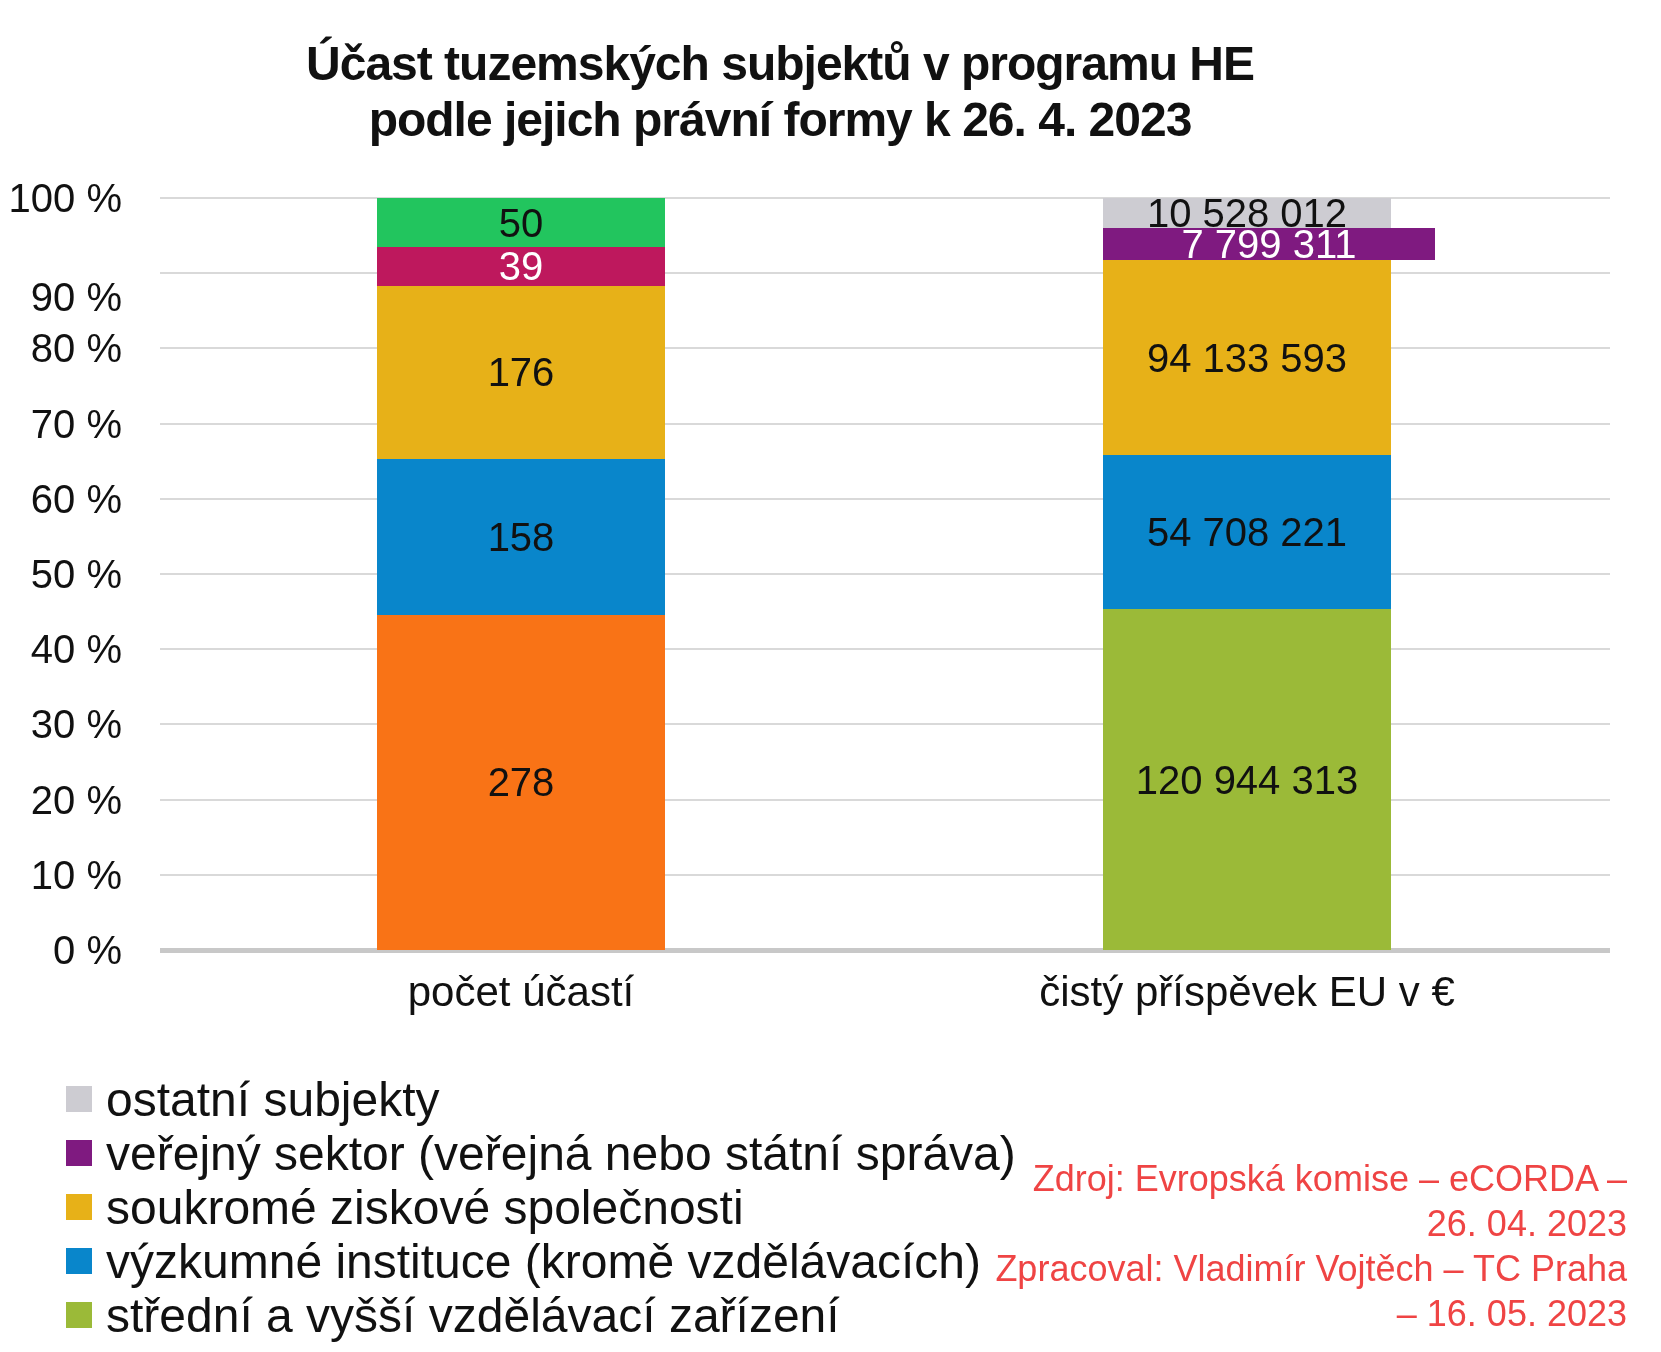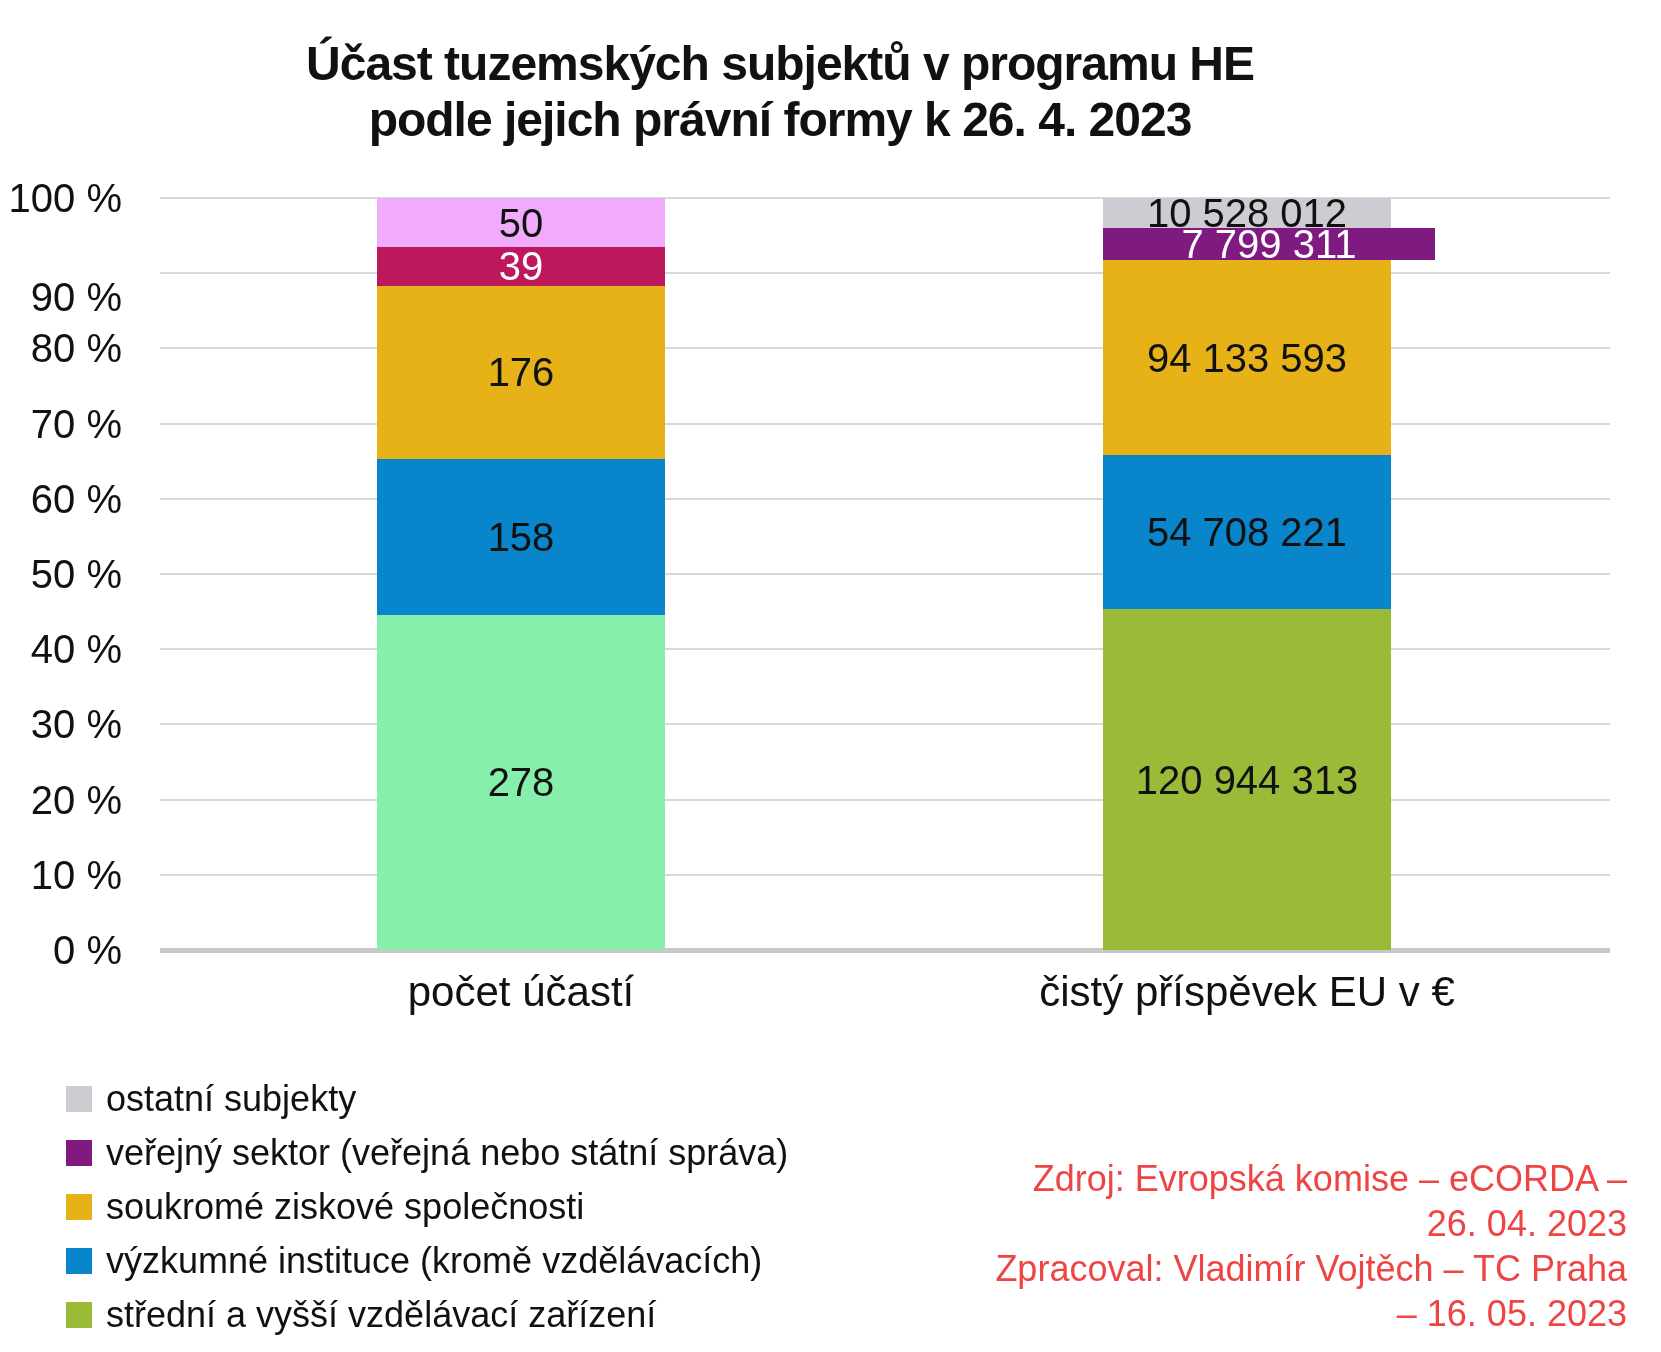--- a/index.html
+++ b/index.html
@@ -29,21 +29,21 @@
     position:absolute;left:50%;top:50%;transform:translate(-50%,-50%);
     white-space:nowrap;font-size:40px;z-index:3;
   }
   .cat-label{
     position:absolute;top:968px;width:600px;text-align:center;
     font-size:42px;color:#111111;
   }
   #legend{position:absolute;left:66px;top:1072px;}
   .legend-item{display:flex;align-items:center;height:54px;}
   .legend-swatch{width:26px;height:26px;margin-right:14px;flex:0 0 auto;}
-  .legend-label{font-size:36px;white-space:nowrap;color:#111111;}
+  .legend-label{font-size:48px;white-space:nowrap;color:#111111;}
   #source{
     position:absolute;right:34px;top:1156px;text-align:right;
     font-size:36px;line-height:45px;color:#ef4444;
   }
 </style>
 </head>
 <body>
 
 <div id="canvas">
   <div class="title">
@@ -71,33 +71,33 @@
       <div class="gridline" style="top: 600.6px; background: rgb(217, 217, 217);"></div>
       <div class="gridline" style="top: 525.4px; background: rgb(217, 217, 217);"></div>
       <div class="gridline" style="top: 450.2px; background: rgb(217, 217, 217);"></div>
       <div class="gridline" style="top: 375px; background: rgb(217, 217, 217);"></div>
       <div class="gridline" style="top: 299.8px; background: rgb(217, 217, 217);"></div>
       <div class="gridline" style="top: 224.6px; background: rgb(217, 217, 217);"></div>
       <div class="gridline" style="top: 149.4px; background: rgb(217, 217, 217);"></div>
       <div class="gridline" style="top: 74.2px; background: rgb(217, 217, 217);"></div>
       <div class="gridline" style="top: -1px; background: rgb(217, 217, 217);"></div>
       <div class="bar" style="left: 217px;">
-        <div class="seg" style="height: 53.6px; background: #f0abfc;">
+        <div class="seg" style="height: 53.6px; background: #22c55e;">
           <div class="seg-label" style="color: rgb(17, 17, 17);">50</div>
         </div>
         <div class="seg" style="height: 41.8px; background: #be185d;">
           <div class="seg-label" style="color: rgb(255, 255, 255);">39</div>
         </div>
         <div class="seg" style="height: 188.8px; background: rgb(231, 177, 24);">
           <div class="seg-label" style="color: rgb(17, 17, 17);">176</div>
         </div>
         <div class="seg" style="height: 169.5px; background: rgb(9, 134, 203);">
           <div class="seg-label" style="color: rgb(17, 17, 17);">158</div>
         </div>
-        <div class="seg" style="height: 365px; background: #86efac;">
+        <div class="seg" style="height: 365px; background: #f97316;">
           <div class="seg-label" style="color: rgb(17, 17, 17);">278</div>
         </div>
       </div>
       <div class="bar" style="left: 943px;">
         <div class="seg" style="height: 30.1px; background: rgb(205, 204, 210);">
           <div class="seg-label" style="color: rgb(17, 17, 17);">10 528 012</div>
         </div>
         <div class="seg" style="height: 33px; background: rgb(127, 26, 128); padding-left: 44px;">
           <div class="seg-label" style="color: rgb(255, 255, 255);">7 799 311</div>
         </div>

